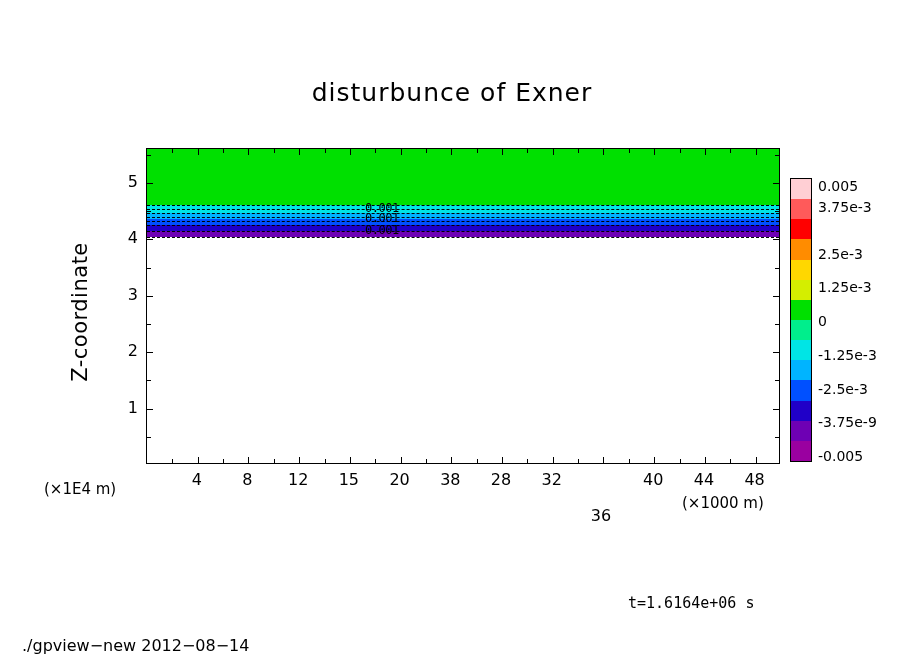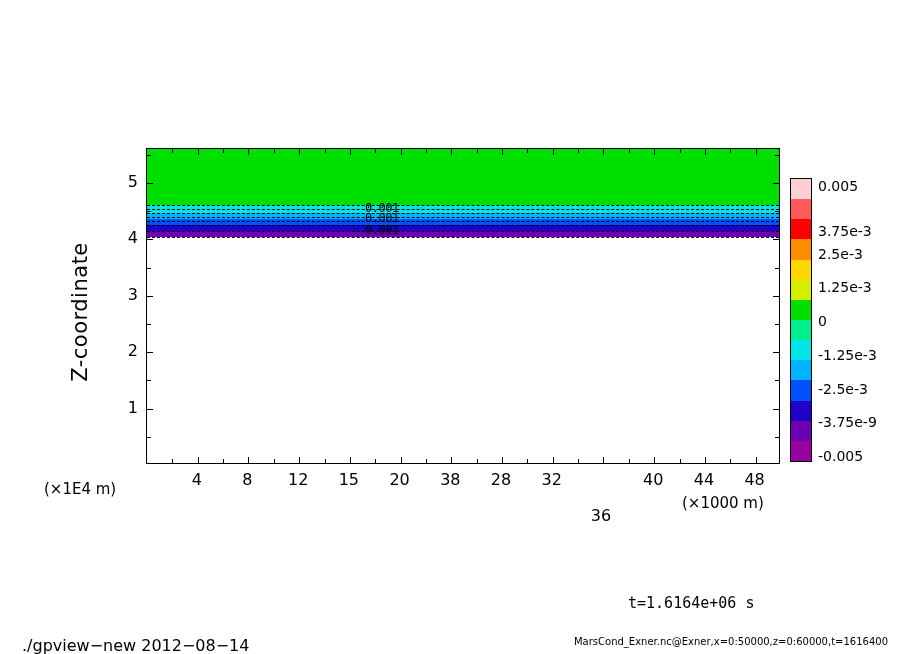--- a/index.html
+++ b/index.html
@@ -199,20 +199,21 @@
     font-size: 10px;
     color: #000;
     text-align: right;
   }
 </style>
 </head>
 <body>
 
 <div class="root">
 
+  <div class="title">disturbunce of Exner</div>
 
   <div class="axis-title-y">Z-coordinate</div>
 
 
   <div class="unit-x-left">(×1E4 m)</div>
   <div class="unit-x-right">(×1000 m)</div>
 
   <div class="plot-frame">
     <div class="field" id="field-bands">
         <div class="band" style="top: 0px; height: 56px; background: rgb(0, 224, 0);"></div>
@@ -353,28 +354,27 @@
         <div class="cb-cell" style="top: 161.143px; height: 20.6429px; background: rgb(0, 229, 229);"></div>
         <div class="cb-cell" style="top: 181.286px; height: 20.6429px; background: rgb(0, 180, 255);"></div>
         <div class="cb-cell" style="top: 201.429px; height: 20.6429px; background: rgb(0, 80, 255);"></div>
         <div class="cb-cell" style="top: 221.571px; height: 20.6429px; background: rgb(32, 0, 200);"></div>
         <div class="cb-cell" style="top: 241.714px; height: 20.6429px; background: rgb(110, 0, 180);"></div>
         <div class="cb-cell" style="top: 261.857px; height: 20.6429px; background: rgb(154, 0, 160);"></div>
       </div>
   </div>
   <div id="cb-labels">
       <div class="cb-tick-label" style="top: 187px;">0.005</div>
-      <div class="cb-tick-label" style="top: 232px;">3.75e-3</div>
+      <div class="cb-tick-label" style="top: 208px;">3.75e-3</div>
       <div class="cb-tick-label" style="top: 254.5px;">2.5e-3</div>
       <div class="cb-tick-label" style="top: 288.25px;">1.25e-3</div>
       <div class="cb-tick-label" style="top: 322px;">0</div>
       <div class="cb-tick-label" style="top: 355.75px;">-1.25e-3</div>
       <div class="cb-tick-label" style="top: 389.5px;">-2.5e-3</div>
       <div class="cb-tick-label" style="top: 423.25px;">-3.75e-9</div>
       <div class="cb-tick-label" style="top: 457px;">-0.005</div>
     </div>
 
   <div class="time-label">t=1.6164e+06 s</div>
 
   <div class="footer-left">./gpview−new  2012−08−14</div>
-  <div class="footer-right">MarsCond_Exner.nc@Exner,x=0:50000,z=0:60000,t=1616400</div>
 
 </div>
 
 </body></html>

